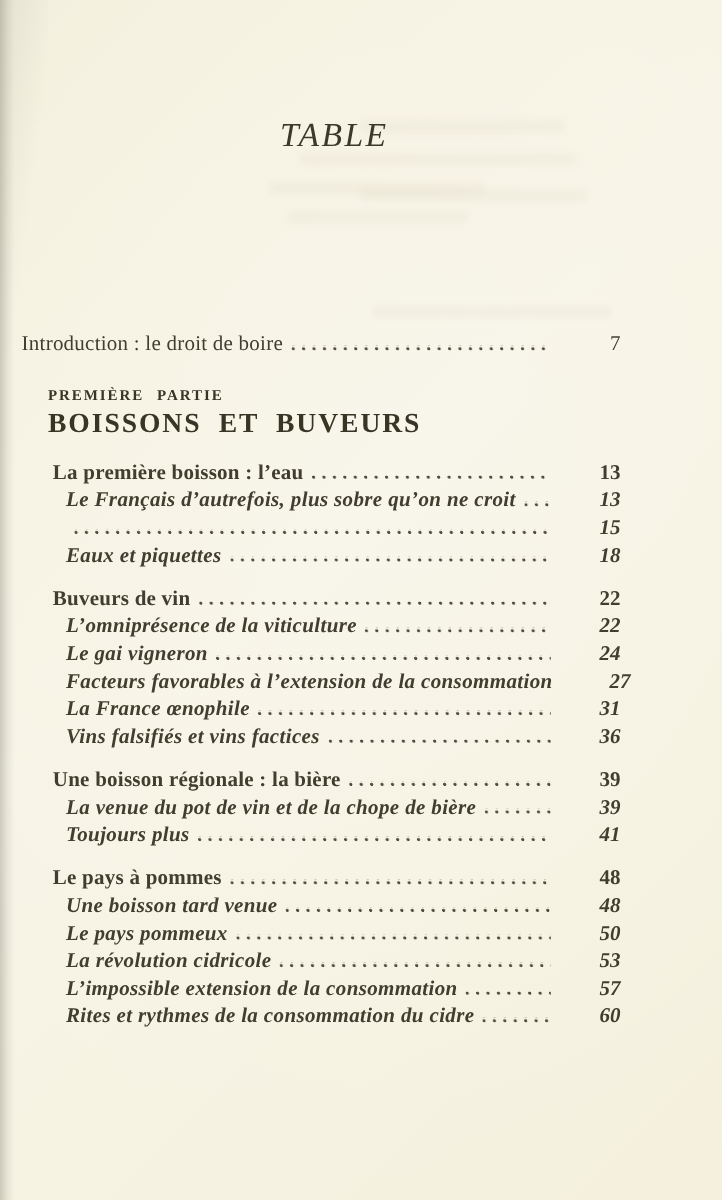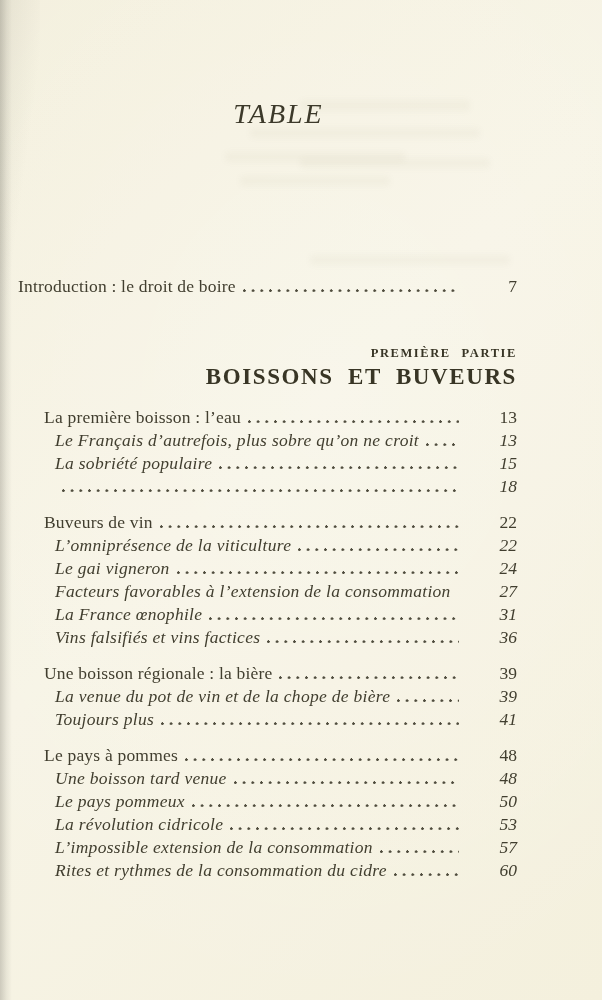--- a/index.html
+++ b/index.html
@@ -60,35 +60,35 @@
     background-size:8.7px 4px;
     background-repeat:repeat-x;
     background-position:left bottom;
     opacity:0.92;
   }
   .leader.off{background:none;}
   .pagenum{flex:0 0 auto;width:44px;text-align:right;font-variant-numeric:lining-nums;}
 
   .intro-row{margin-top:143px;}
 
-  .part-head{margin-top:47px;text-align:right;padding-left:22px;color:#383525;}
+  .part-head{margin-top:23px;text-align:left;padding-left:22px;color:#383525;}
   .part-kicker{
     font-size:12.5px;font-weight:700;
     letter-spacing:1.6px;word-spacing:6px;
     line-height:16px;
   }
   .part-title{
     margin-top:5px;
     font-size:23px;font-weight:700;
     letter-spacing:1.6px;word-spacing:7px;
     line-height:22px;
   }
 
   .toc-sections{margin-top:18px;}
-  .section{margin-top:13px;}
+  .section{margin-top:13px;font-weight:bold;}
   .section:first-child{margin-top:0;}
 </style>
 </head>
 <body>
 
 <div class="page">
 
   <div class="ghost" style="left:300px;top:100px;width:170px;height:11px;"></div>
   <div class="ghost" style="left:250px;top:128px;width:230px;height:10px;"></div>
   <div class="ghost" style="left:225px;top:152px;width:180px;height:10px;"></div>
@@ -118,25 +118,25 @@
     <span class="label">La première boisson : l’eau</span>
     <span class="leader"></span>
     <span class="pagenum">13</span>
   </div>
           <div class="row sub">
     <span class="label">Le Français d’autrefois, plus sobre qu’on ne croit</span>
     <span class="leader"></span>
     <span class="pagenum">13</span>
   </div>
           <div class="row sub">
-    <span class="label">La sobriété populaire</span>
     <span class="leader"></span>
     <span class="pagenum">15</span>
   </div>
           <div class="row sub">
+    <span class="label">Eaux et piquettes</span>
     <span class="leader"></span>
     <span class="pagenum">18</span>
   </div>
         </div>
         <div class="section">
           <div class="row chapter">
     <span class="num"></span>
     <span class="label">Buveurs de vin</span>
     <span class="leader"></span>
     <span class="pagenum">22</span>

